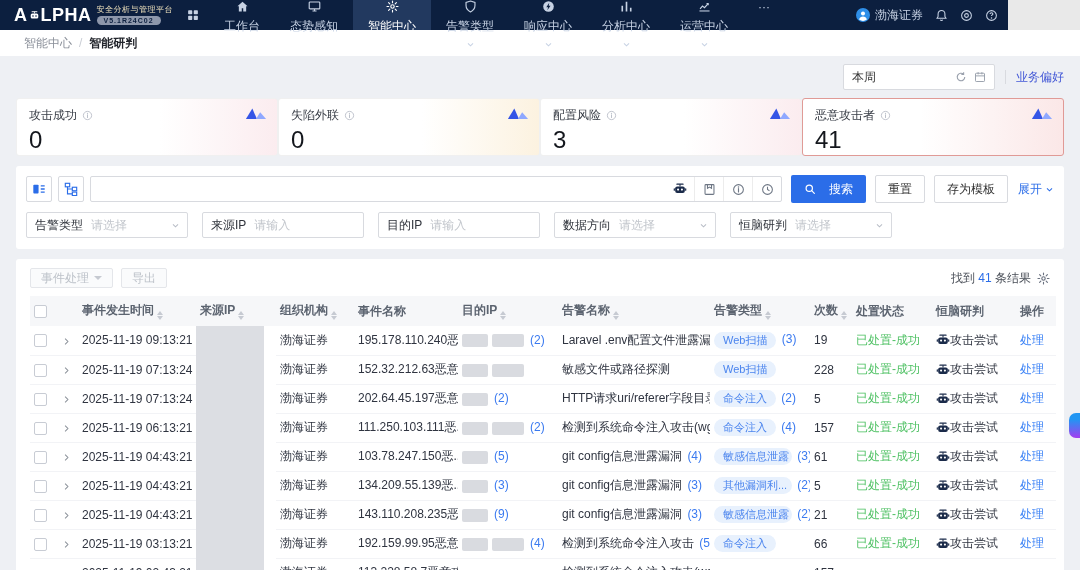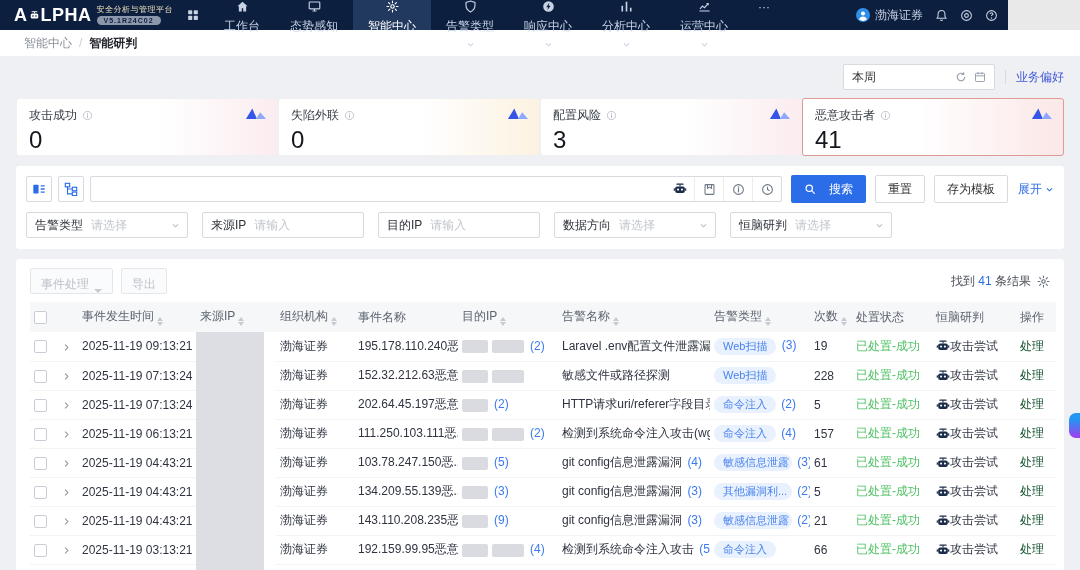--- a/index.html
+++ b/index.html
@@ -65,44 +65,44 @@
   .expand-link { color:#2b6de8; font-size:12px; margin-left:10px; display:flex; align-items:center; gap:3px; cursor:pointer; white-space:nowrap; }
   .srow2 { display:flex; gap:14px; margin-top:9px; }
   .filter { display:flex; align-items:center; height:26px; border:1px solid #d8dadf; border-radius:2px; background:#fff; width:162px; font-size:12px; cursor:pointer; }
   .filter-label { padding:0 8px; color:#2f333b; white-space:nowrap; }
   .filter-value { flex:1; color:#c2c6cc; white-space:nowrap; overflow:hidden; }
   .filter .chev { display:flex; color:#b8bdc6; margin-right:7px; }
 
   
   .table-panel { padding:9px 14px 0; }
   .t-toolbar { display:flex; align-items:center; }
-  .btn-disabled { height:26px; border:1px solid #e4e6ea; background:#fafbfc; color:#bdc2c9; font-size:12px; border-radius:2px; padding:0 10px; display:flex; align-items:flex-end; gap:5px; margin-right:8px; cursor:not-allowed; }
+  .btn-disabled { height:20px; border:1px solid #e4e6ea; background:#fafbfc; color:#bdc2c9; font-size:12px; border-radius:2px; padding:0 10px; display:flex; align-items:center; gap:5px; margin-right:8px; cursor:not-allowed; }
   .btn-disabled .dcaret { width:0; height:0; border-left:4px solid transparent; border-right:4px solid transparent; border-top:4px solid #c6cad1; }
   .t-found { margin-left:auto; font-size:12px; color:#4a4f58; display:flex; align-items:center; gap:6px; }
   .t-found b { color:#2b6de8; font-weight:normal; }
   .t-found .gico { display:flex; color:#6b7280; cursor:pointer; }
   table { width:100%; border-collapse:collapse; margin-top:8px; font-size:12px; table-layout:fixed; }
-  thead th { background:#f6f7f9; color:#5c6470; font-weight:normal; height:30px; text-align:left; padding:0 4px; white-space:nowrap; overflow:hidden; }
+  thead th { background:#f6f7f9; color:#5c6470; font-weight:bold; height:30px; text-align:left; padding:0 4px; white-space:nowrap; overflow:hidden; }
   tbody td { height:29px; border-bottom:1px solid #f2f3f6; padding:0 4px; color:#2f3440; white-space:nowrap; overflow:hidden; }
   td.cell-src { padding:0; border-bottom:none; }
   .sort { display:inline-flex; flex-direction:column; margin-left:3px; vertical-align:-1px; }
   .sort i { width:0; height:0; border-left:3px solid transparent; border-right:3px solid transparent; display:block; }
   .sort .up { border-bottom:4px solid #c6cad2; margin-bottom:1px; }
   .sort .dn { border-top:4px solid #c6cad2; }
   .checkbox { width:13px; height:13px; border:1px solid #c8ccd4; border-radius:2px; background:#fff; display:inline-block; vertical-align:middle; cursor:pointer; }
   .expander { display:inline-flex; color:#8a9099; cursor:pointer; vertical-align:middle; }
   .redact-src { width:68px; height:29px; background:#dcdee3; display:block; }
   .rd { display:inline-block; height:13px; background:#d9dbe0; border-radius:2px; vertical-align:middle; margin-right:4px; }
   .rd.a { width:26px; } .rd.b { width:32px; }
   .cnt { color:#3a7af0; margin-left:2px; }
   .pill { display:inline-block; background:#e8f1fd; color:#4a84ee; border-radius:9px; padding:1px 9px; font-size:11px; vertical-align:middle; max-width:78px; overflow:hidden; white-space:nowrap; }
   .status-ok { color:#4fc164; }
   .verdict { display:flex; align-items:center; color:#2f3440; }
   .verdict .vbot { display:flex; color:#1b2b4a; }
-  .op-link { color:#14532d; cursor:pointer; }
+  .op-link { color:#3b82f6; cursor:pointer; }
 
   .float-ai { position:absolute; right:0; top:413px; width:11px; height:25px; border-radius:7px 0 0 7px; background:linear-gradient(180deg,#2196f3 25%,#a43df0); }
 </style>
 </head>
 <body>
 
 <div class="screen">
 
   <header class="topnav">
     <div class="brand">

